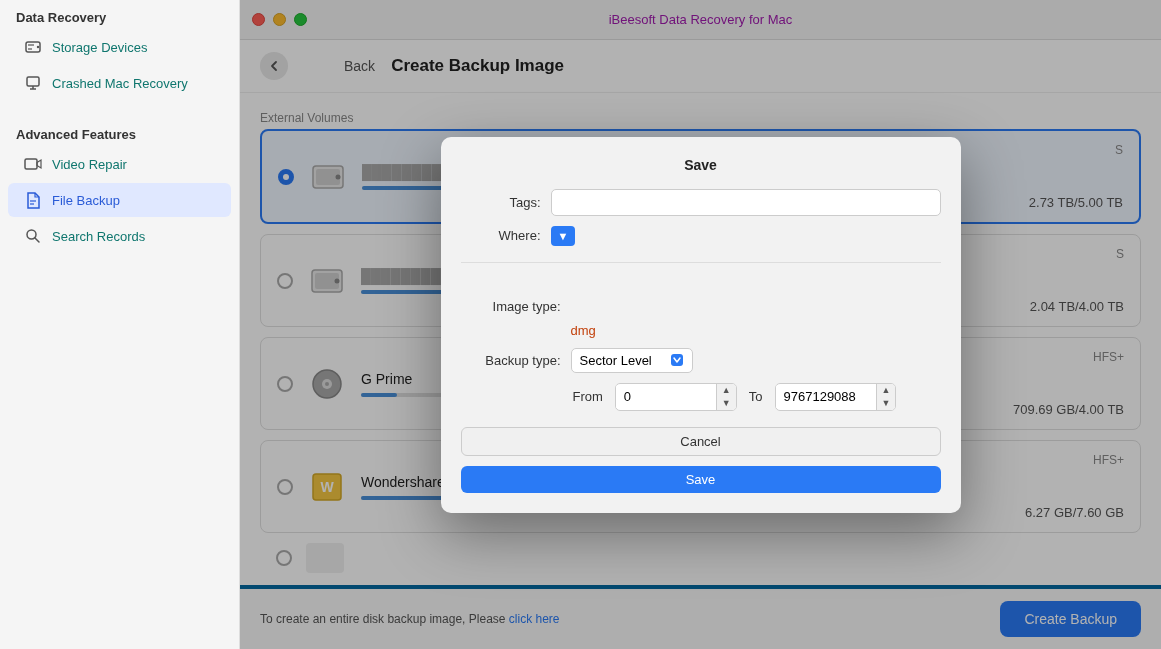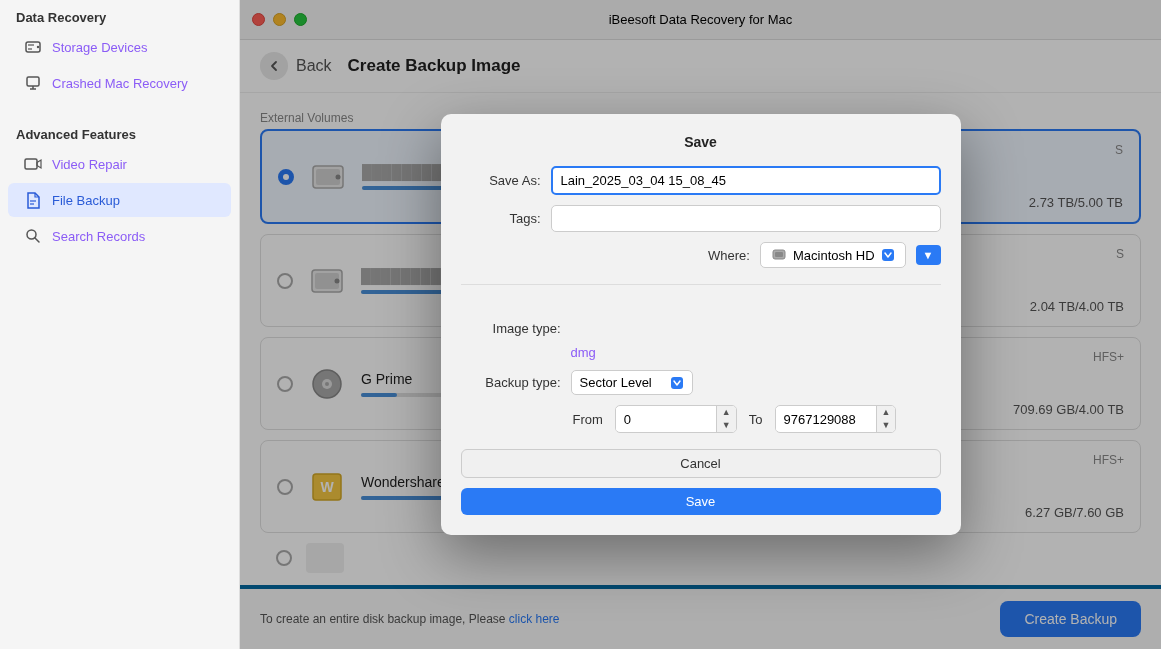--- a/index.html
+++ b/index.html
@@ -16,21 +16,21 @@
       height: 649px;
     }
     .sidebar-item {
       display: flex;
       align-items: center;
       padding: 8px 16px;
       cursor: pointer;
       border-radius: 6px;
       margin: 1px 8px;
       font-size: 13px;
-      color: #8b5cf6;
+      color: #0f766e;
       gap: 10px;
     }
     .sidebar-item.active { background: #e0e8ff; color: #2a5bd7; }
     .sidebar-item .icon { width: 18px; height: 18px; display: flex; align-items: center; justify-content: center; flex-shrink: 0; }
     .sidebar-section-header {
       font-size: 13px;
       font-weight: 600;
       color: #333;
       padding: 10px 16px 4px 16px;
     }
@@ -47,21 +47,21 @@
 
     
     .title-bar {
       height: 40px;
       background: #f5f5f5;
       border-bottom: 1px solid #ddd;
       display: flex;
       align-items: center;
       justify-content: center;
       font-size: 13px;
-      color: #000000;
+      color: #a21caf;
       position: relative;
     }
     .window-controls {
       position: absolute;
       left: 12px;
       display: flex;
       gap: 8px;
       align-items: center;
     }
     .window-btn {
@@ -153,38 +153,38 @@
     }
     .modal-input {
       flex: 1; padding: 5px 8px; border: 2px solid #2a7af5; border-radius: 5px;
       font-size: 13px; background: #fff; outline: none;
     }
     .modal-input-tags {
       flex: 1; padding: 5px 8px; border: 1px solid #ccc; border-radius: 5px;
       font-size: 13px; background: #fff; outline: none;
     }
     .modal-where-row {
-      display: flex; align-items: center; margin-bottom: 16px; gap: 10px; justify-content: flex-end;
+      display: flex; align-items: center; margin-bottom: 16px; gap: 10px;
     }
     .mac-select {
       display: flex; align-items: center; gap: 6px;
       background: #fff; border: 1px solid #ccc; border-radius: 5px;
       padding: 4px 10px; font-size: 13px; cursor: pointer;
     }
     .mac-select-arrow {
       background: #2a7af5; color: #fff; border: none; border-radius: 4px;
       padding: 4px 7px; font-size: 11px; cursor: pointer;
     }
     .modal-divider { border: none; border-top: 1px solid #ddd; margin: 12px 0; }
     .modal-info-row {
       display: flex; align-items: center; margin-bottom: 10px; gap: 10px;
       padding: 0 10px;
     }
     .modal-info-label { width: 90px; font-size: 13px; color: #333; text-align: right; flex-shrink: 0; }
-    .modal-info-value { font-size: 13px; color: #8b5cf6; margin-top: 48px; }
+    .modal-info-value { font-size: 13px; color: #c2410c; margin-top: 48px; }
     .backup-dropdown {
       display: flex; align-items: center; gap: 18px;
       background: #fff; border: 1px solid #ccc; border-radius: 5px;
       padding: 4px 8px; font-size: 13px; cursor: pointer;
     }
     .from-to-row {
       display: flex; align-items: center; gap: 12px; padding: 0 10px; margin-bottom: 6px;
     }
     .from-label { font-size: 13px; color: #333; }
     .num-input-wrap {
@@ -293,21 +293,21 @@
     </div>
     <span>iBeesoft Data Recovery for Mac</span>
   </div>
 
   <div class="back-header">
     <div class="back-btn">
       <svg width="12" height="12" viewBox="0 0 12 12" fill="none">
         <path d="M8 2L4 6l4 4" stroke="#555" stroke-width="1.8" stroke-linecap="round" stroke-linejoin="round"></path>
       </svg>
     </div>
-    <span style="font-size:16px;color:#555;">Back</span>
+    <span style="font-size:14px;color:#555;margin-left:48px;">Back</span>
     <span style="font-size:17px;font-weight:600;color:#222;margin-left:8px;">Create Backup Image</span>
   </div>
 
   <div class="devices-area">
     <div class="section-label-top">External Volumes</div>
 
     <div class="device-row selected">
       <div class="device-radio checked"></div>
       <div class="device-icon-wrap">
         <svg width="38" height="38" viewBox="0 0 38 38" fill="none">
@@ -400,43 +400,28 @@
     <div class="bottom-note">
       <span>To create an entire disk backup image, Please </span><a href="#">click here</a>
     </div>
     <button class="create-backup-btn">Create Backup</button>
   </div>
 
   <div class="modal-overlay">
     <div class="modal">
       <div class="modal-title">Save</div>
 
-      <div class="modal-form-row">
-        <label class="modal-label">Save As:</label>
-        <input class="modal-input" type="text" value="Lain_2025_03_04 15_08_45" style="">
-      </div>
 
       <div class="modal-form-row">
         <label class="modal-label">Tags:</label>
         <input class="modal-input-tags" type="text" style="">
       </div>
 
       <div class="modal-where-row">
         <label class="modal-label">Where:</label>
-        <div class="mac-select">
-          <svg width="16" height="16" viewBox="0 0 16 16" fill="none">
-            <rect x="2" y="3" width="12" height="9" rx="2" fill="#aaa" stroke="#888" stroke-width="1"></rect>
-            <rect x="4" y="5" width="8" height="5" rx="1" fill="#888"></rect>
-          </svg>
-          <span>Macintosh HD</span>
-          <svg width="14" height="14" viewBox="0 0 14 14" fill="none">
-            <rect x="1" y="1" width="12" height="12" rx="3" fill="#2a7af5"></rect>
-            <path d="M4 5l3 4 3-4" stroke="#fff" stroke-width="1.5" stroke-linecap="round" stroke-linejoin="round"></path>
-          </svg>
-        </div>
         <button class="mac-select-arrow">▼</button>
       </div>
 
       <hr class="modal-divider">
 
       <div class="modal-info-row">
         <span class="modal-info-label">Image type:</span>
         <span class="modal-info-value">dmg</span>
       </div>
 

